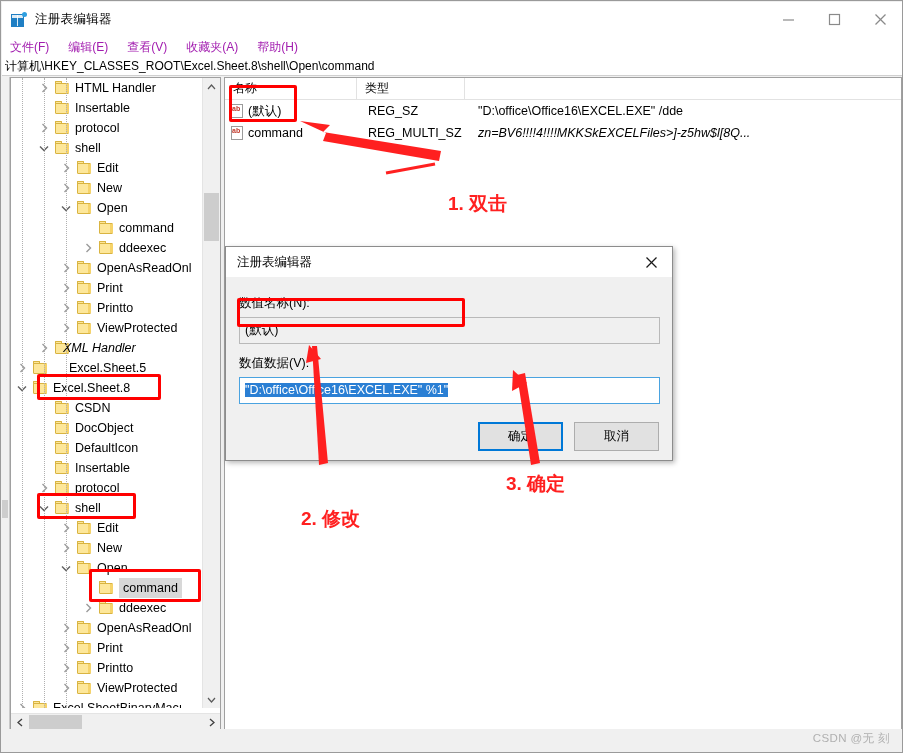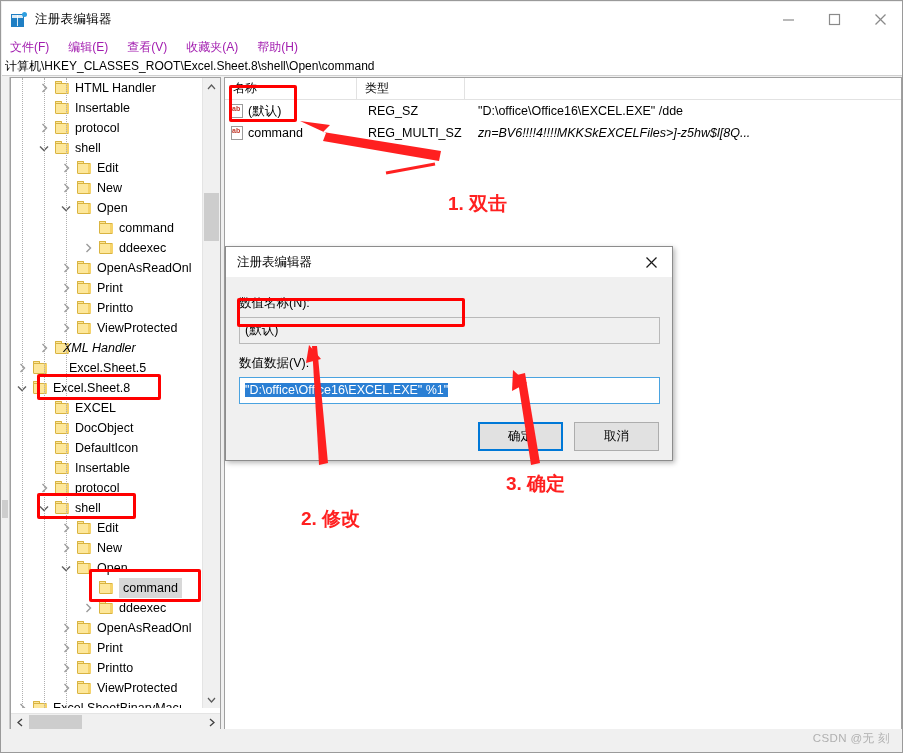--- a/index.html
+++ b/index.html
@@ -481,21 +481,21 @@
               <div class="shade"></div>
             </div>
             <div class="tlabel" style="left: 42px;">Excel.Sheet.8</div>
           </div>
           <div class="trow">
             <div class="folder" style="left: 44px;">
               <div class="tab"></div>
               <div class="body"></div>
               <div class="shade"></div>
             </div>
-            <div class="tlabel" style="left: 64px;">EXCEL</div>
+            <div class="tlabel" style="left: 64px;">CSDN</div>
           </div>
           <div class="trow">
             <div class="folder" style="left: 44px;">
               <div class="tab"></div>
               <div class="body"></div>
               <div class="shade"></div>
             </div>
             <div class="tlabel" style="left: 64px;">DocObject</div>
           </div>
           <div class="trow">

